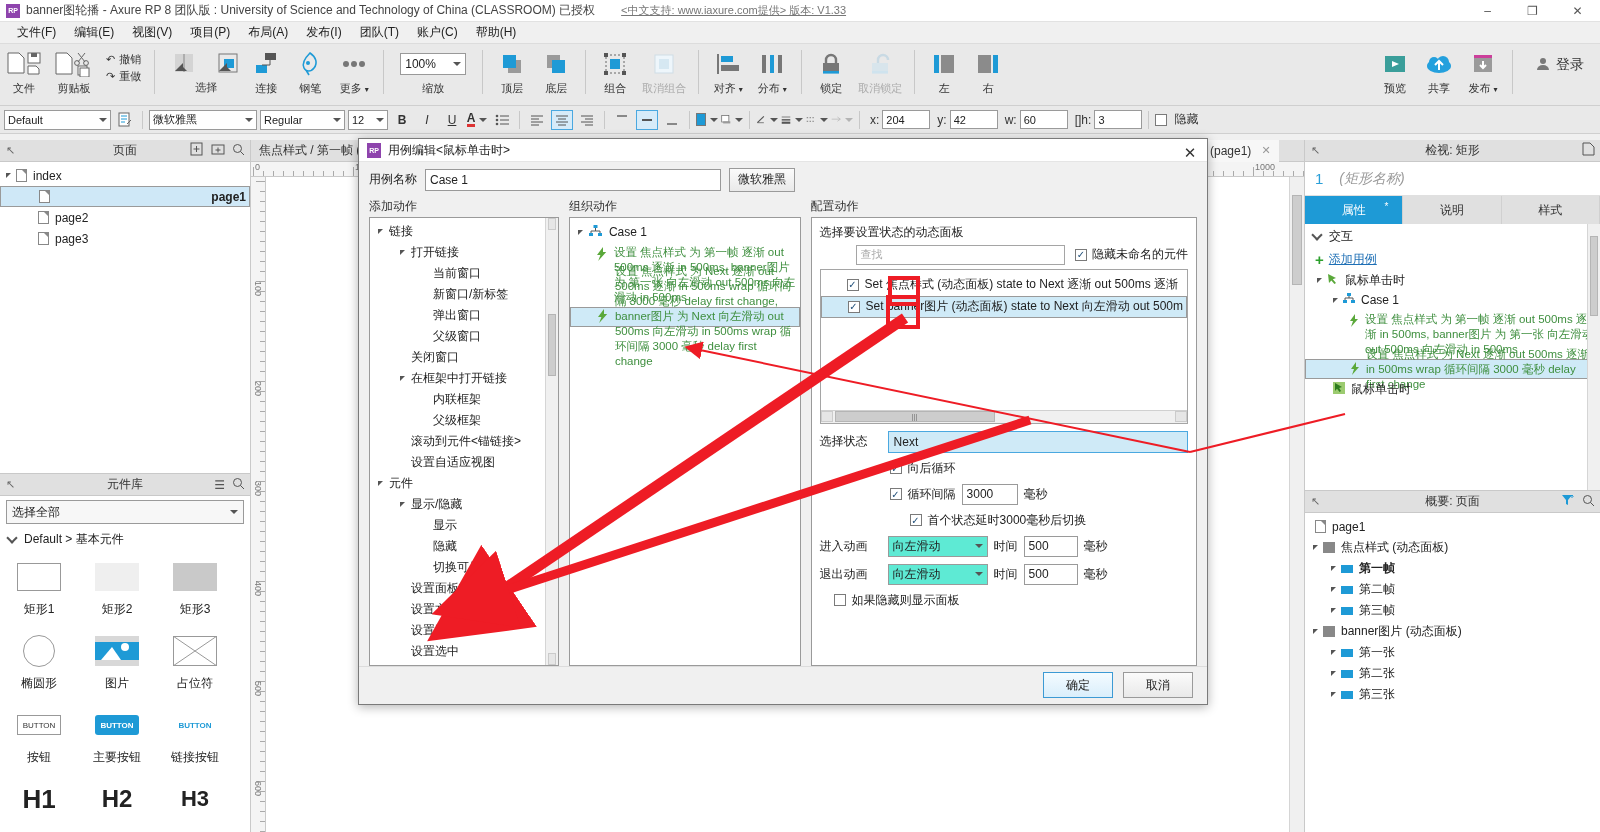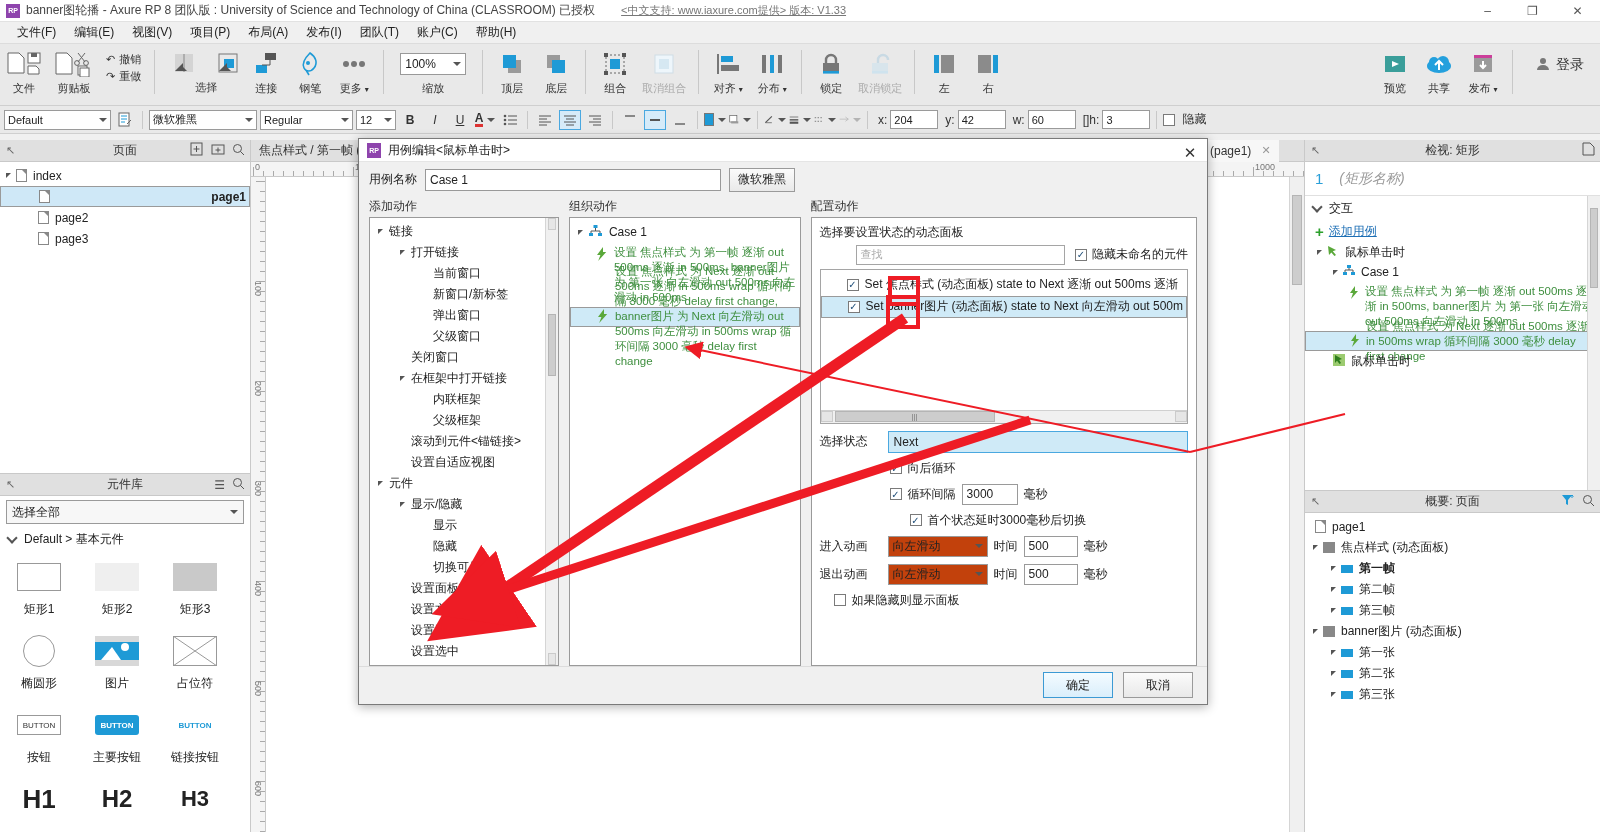--- a/index.html
+++ b/index.html
@@ -171,21 +171,21 @@
     white-space:nowrap;}
   .plrow.sel{ background:#cfeaf7;}
   #pl-scroll{ position:absolute;left:0;right:0;bottom:0;height:13px;background:#f0f0f0;
     border-top:1px solid #d0d0d0;display:flex;align-items:center;}
   #pl-thumb{ height:11px;background:#cdcdcd;border:1px solid #b5b5b5;}
   .frow{ display:flex;align-items:center;gap:6px;margin-top:7px;font-size:12px;}
   .fld{ border:1px solid #9a9a9a;background:#fff;height:21px;font-size:12px;padding:0 4px;
     display:flex;align-items:center;}
   #state-select{ flex:1;height:22px;background:#cfeaf7;border:1px solid #4aa8e0;font-size:12px;
     padding:0 5px;display:flex;align-items:center;}
-  .dd{ height:21px;border:1px solid #9a9a9a;background:#c2410c;display:flex;align-items:center;
+  .dd{ height:21px;border:1px solid #9a9a9a;background:#5eead4;display:flex;align-items:center;
     justify-content:space-between;padding:0 4px;font-size:12px;}
   #dlg-foot{ height:46px;display:flex;align-items:center;justify-content:flex-end;padding-right:14px;
     gap:10px;border-top:1px solid #dcdcdc;}
   #ok-btn{ width:70px;height:26px;border:1px solid #3c9ad4;background:linear-gradient(#f4fbff,#d9eefb);}
   #cancel-btn{ width:70px;height:26px;}
   
   #anno{ position:absolute;left:0;top:0;width:1600px;height:832px;pointer-events:none;z-index:80;}
 </style>
 </head>
 <body>
@@ -488,21 +488,21 @@
         <rect x="1" y="1" width="10" height="13" fill="#fff" stroke="#666"></rect>
         <path d="M3 4h6M3 7h6M3 10h4" stroke="#1e9ad6"></path>
         <path d="M9 12 l4-4" stroke="#666"></path>
       </svg>
   </div>
   <div class="fsep"></div>
   <div class="sel" style="width:108px">
     <span>微软雅黑</span>
     <span class="caret"></span>
   </div>
-  <div class="sel" style="width:93px">
+  <div class="sel" style="width:85px">
     <span>Regular</span>
     <span class="caret"></span>
   </div>
   <div class="sel" style="width:40px">
     <span>12</span>
     <span class="caret"></span>
   </div>
   <div class="fbtn" style="font-weight:bold">B</div>
   <div class="fbtn" style="font-style:italic">I</div>
   <div class="fbtn" style="text-decoration:underline">U</div>
@@ -974,20 +974,32 @@
           <svg width="13" height="14" viewBox="0 0 13 14">
                 <path d="M1 1h7l4 4v8H1z" fill="none" stroke="#555"></path>
               </svg>
         </span>
           </span>
       </div>
       <div id="insp-name">
         <span class="num">1</span>
         <span class="ph">(矩形名称)</span>
       </div>
+      <div id="insp-tabs">
+        <div class="itab active">
+          <span>属性</span>
+          <span class="star">*</span>
+        </div>
+        <div class="itab">
+          <span>说明</span>
+        </div>
+        <div class="itab">
+          <span>样式</span>
+        </div>
+      </div>
       <div id="insp-body">
         <div class="sec-hd">
           <span class="chev"></span>
           <span>交互</span>
         </div>
         <div class="addcase">
           <span class="plus">+</span>
           <span class="lk">添加用例</span>
         </div>
         <div class="ev-row" style="padding-left:12px">

